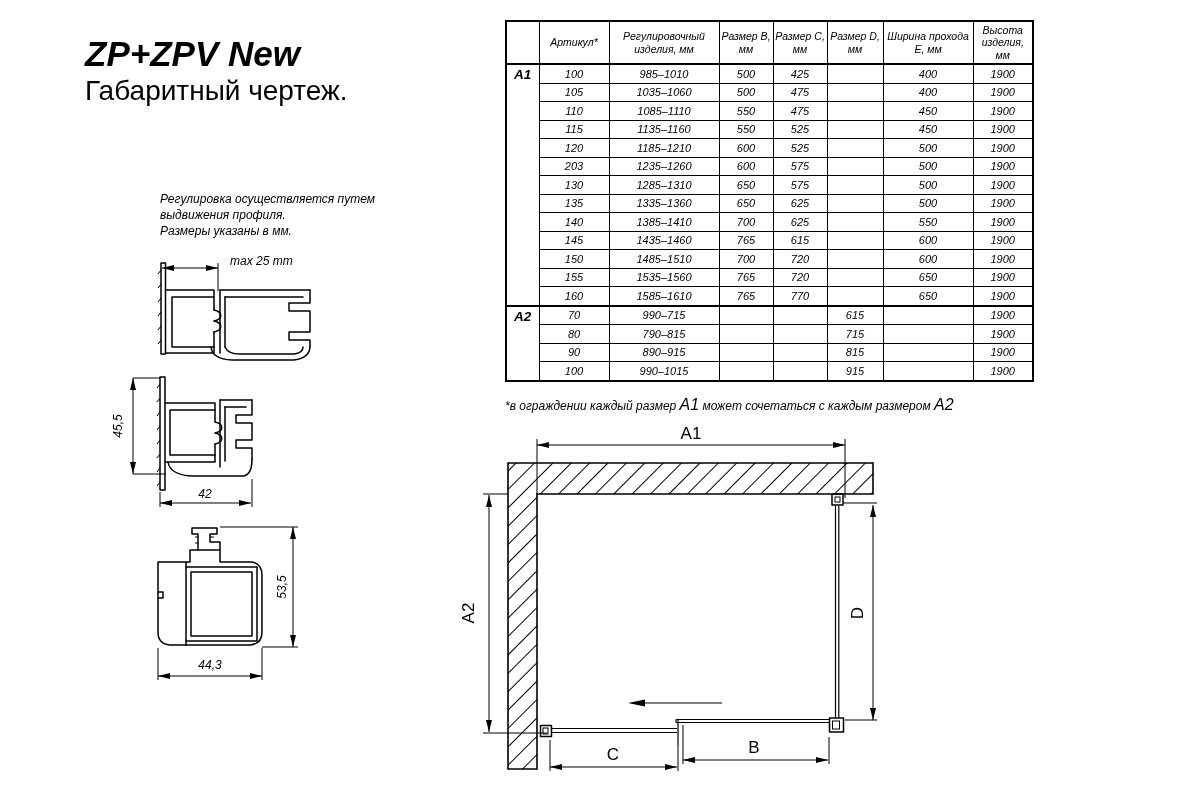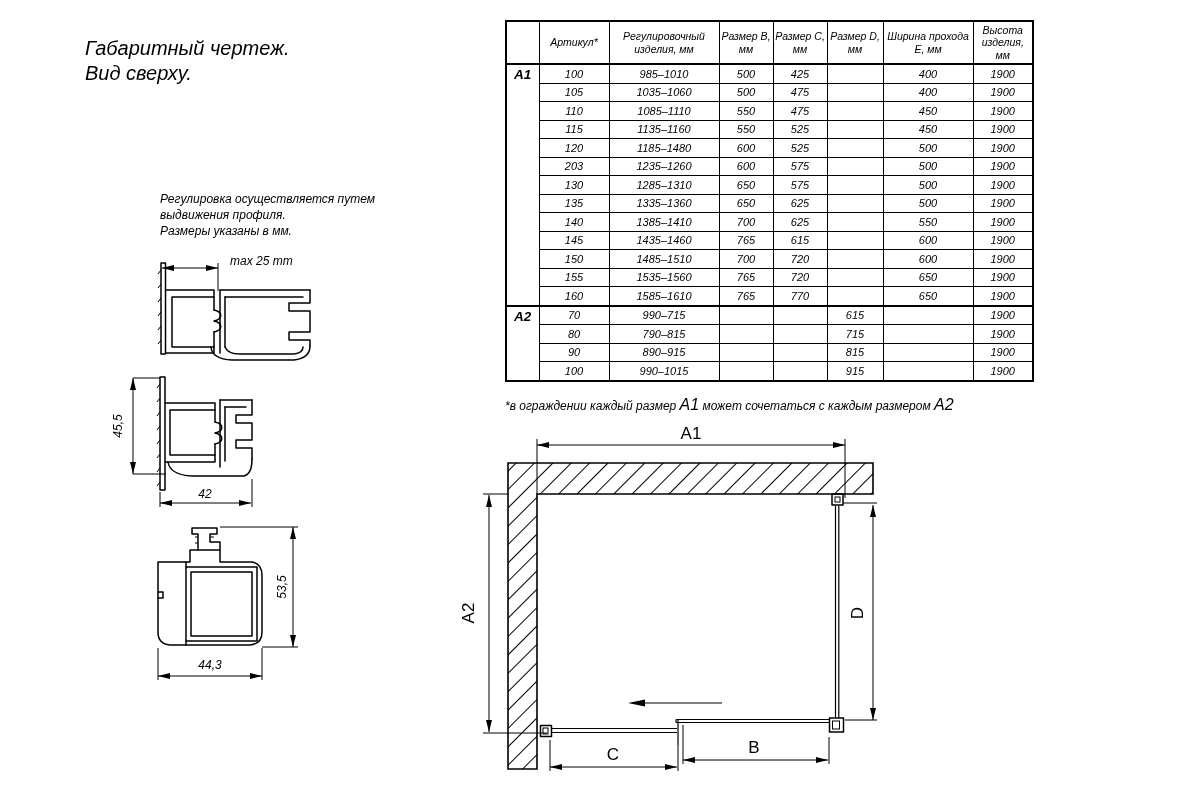--- a/index.html
+++ b/index.html
@@ -1,21 +1,21 @@
 <!DOCTYPE html>
 <html><head>
 <meta charset="utf-8">
 <style>
   html,body{margin:0;padding:0;background:#fff;}
   .canvas{position:relative;width:1200px;height:800px;background:#ffffff;overflow:hidden;
           font-family:"Liberation Sans",sans-serif;color:#000;}
   
   .title-block{position:absolute;left:85px;top:36px;}
   .product-title{font-size:35px;font-weight:bold;font-style:italic;letter-spacing:0px;line-height:1.05;}
-  .subtitle{font-size:20px;font-style:italic;line-height:1.25;}
+  .subtitle{font-size:28px;line-height:1.25;}
   
   .note{position:absolute;left:160px;top:191px;font-size:12px;font-style:italic;line-height:1.35;}
   
   .dims-table-wrap{position:absolute;left:505px;top:20px;}
   table.dims{border-collapse:collapse;table-layout:fixed;width:527px;border:2px solid #000;
              font-family:"Liberation Sans",sans-serif;font-style:italic;}
   table.dims th{border:1px solid #000;border-bottom:2px solid #000;font-weight:normal;font-style:italic;
                 font-size:10.5px;line-height:1.18;padding:2px 1px;text-align:center;height:32px;vertical-align:middle;}
   table.dims td{border:1px solid #000;font-size:11px;text-align:center;height:17.5px;padding:0 2px;white-space:nowrap;}
   table.dims td.group-cell{font-size:13.5px;font-weight:bold;vertical-align:top;padding-top:2px;border-right:1px solid #000;}
@@ -29,22 +29,22 @@
   .pline{stroke:#000;stroke-width:1.2;fill:none;}
   .dimtext{font-family:"Liberation Sans",sans-serif;font-style:italic;font-size:12px;fill:#000;}
   .plantext{font-family:"Liberation Sans",sans-serif;font-size:17px;fill:#000;}
 </style>
 </head>
 <body>
 
 <div class="canvas">
 
   <div class="title-block">
+    <div class="product-title">ZP+ZPV New</div>
     <div class="subtitle">Габаритный чертеж.</div>
-    <div class="subtitle">Вид сверху.</div>
   </div>
 
   <div class="note">
     <div>Регулировка осуществляется путем</div>
     <div>выдвижения профиля.</div>
     <div>Размеры указаны в мм.</div>
   </div>
 
   <svg style="left:148px;top:246px" width="185" height="122" viewBox="0 0 185 122">
     <defs>
@@ -191,21 +191,21 @@
             <td>115</td>
             <td>1135–1160</td>
             <td>550</td>
             <td>525</td>
             <td></td>
             <td>450</td>
             <td>1900</td>
           </tr>
           <tr>
             <td>120</td>
-            <td>1185–1480</td>
+            <td>1185–1210</td>
             <td>600</td>
             <td>525</td>
             <td></td>
             <td>500</td>
             <td>1900</td>
           </tr>
           <tr>
             <td>203</td>
             <td>1235–1260</td>
             <td>600</td>

